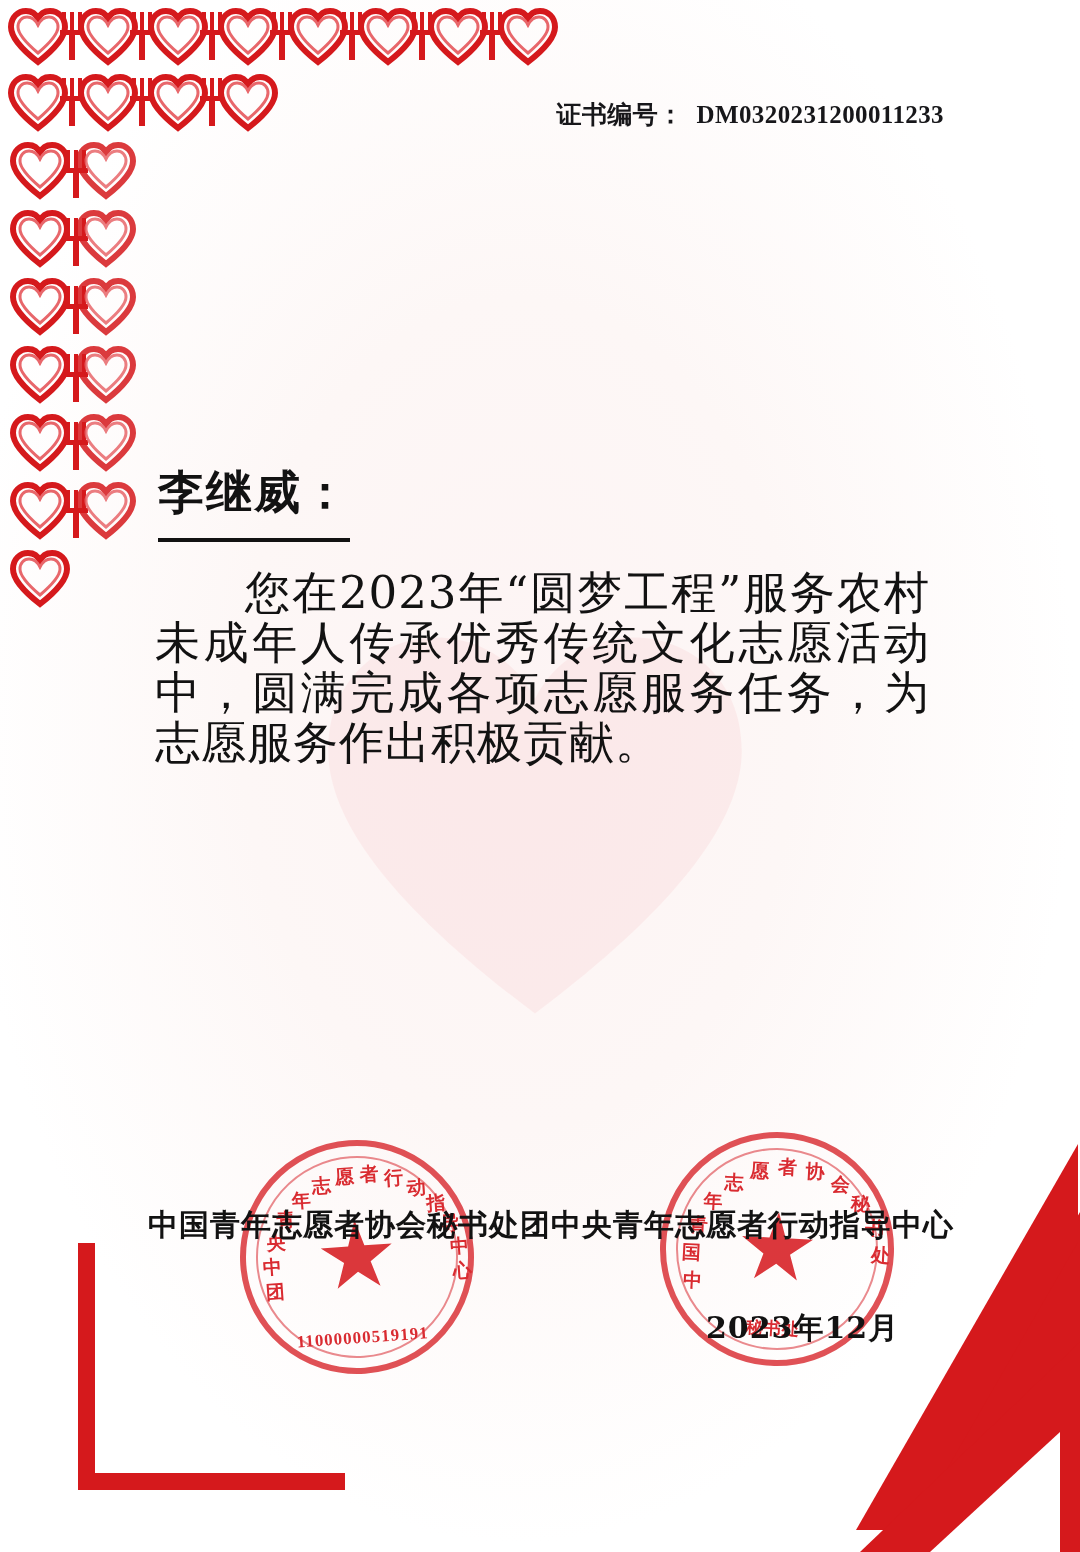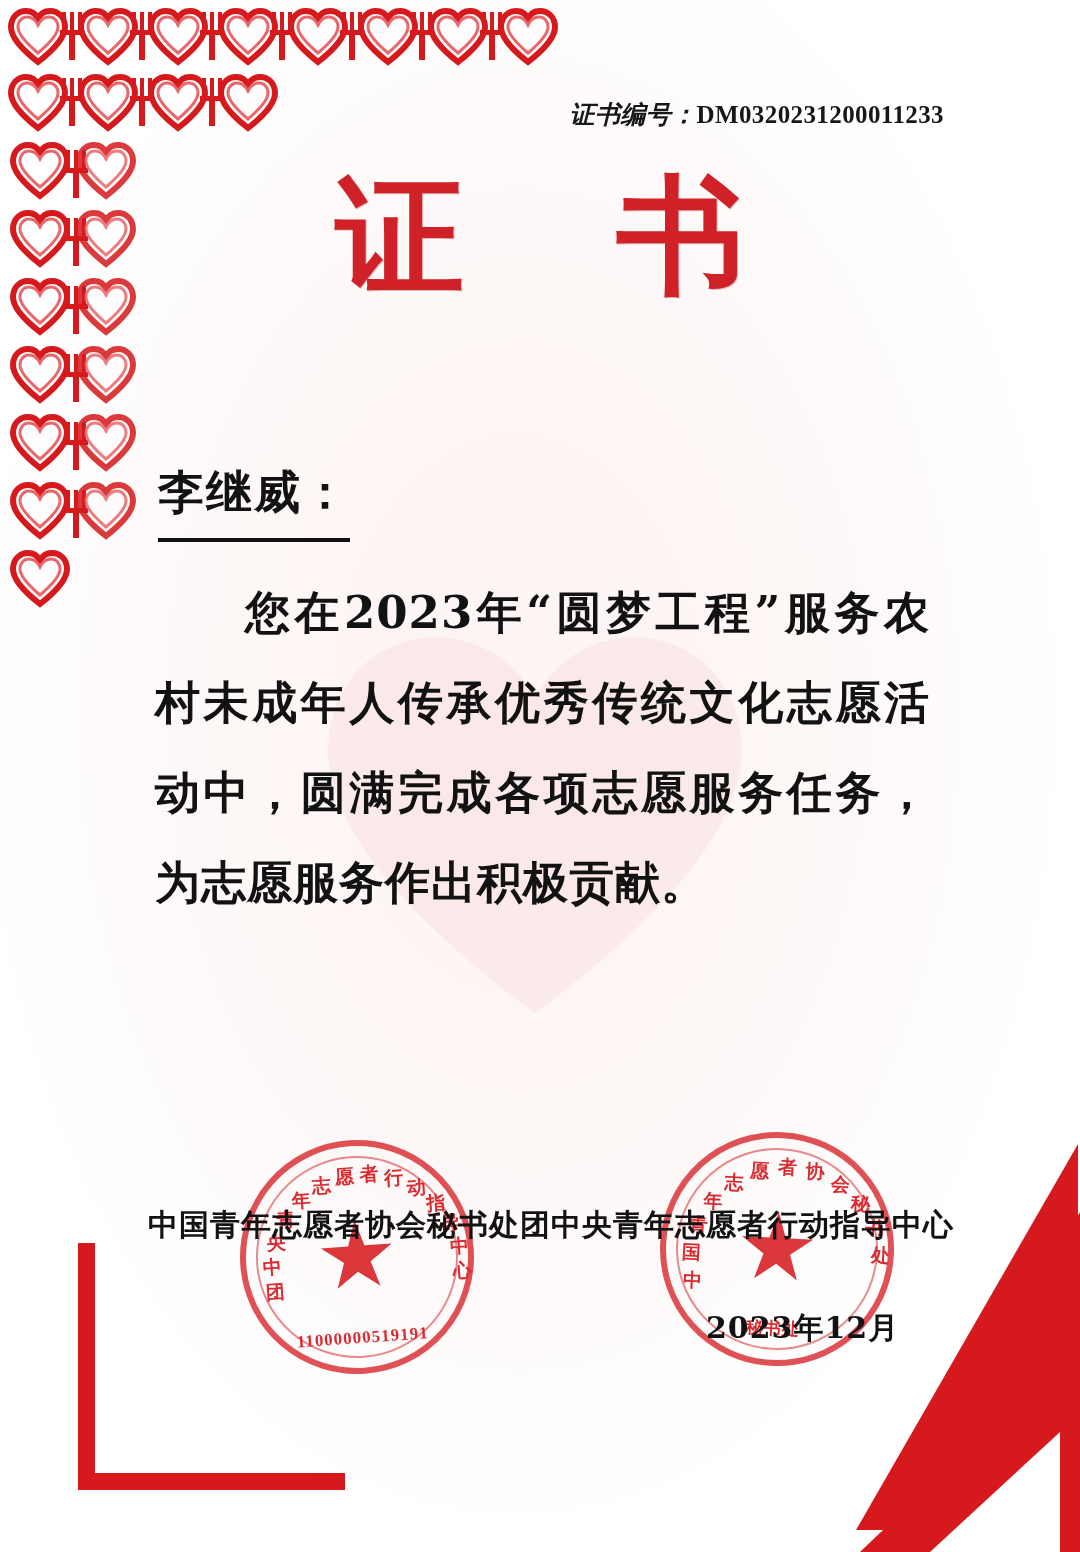--- a/index.html
+++ b/index.html
@@ -72,21 +72,21 @@
     position: absolute;
     right: 136px;
     top: 98px;
     font-size: 25px;
     letter-spacing: 0.4px;
     font-family: "Liberation Serif", "DejaVu Serif", serif;
     font-weight: 700;
     color: #17171a;
     white-space: nowrap;
   }
-  .cert-no .label { font-weight: 700; margin-right: 0; font-style: italic; }
+  .cert-no .label { font-weight: 700; margin-right: 13px; }
 
   
   .title {
     position: absolute;
     left: 0;
     right: 0;
     top: 168px;
     text-align: center;
     font-size: 128px;
     line-height: 1.05;
@@ -112,22 +112,22 @@
     font-family: "DejaVu Serif", "Liberation Serif", serif;
   }
 
   
   .body-text {
     position: absolute;
     left: 155px;
     top: 568px;
     width: 775px;
     font-size: 45px;
-    line-height: 90px;
-    font-weight: 700;
+    line-height: 50px;
+    font-weight: 400;
     letter-spacing: 1px;
     color: #121212;
     font-family: "DejaVu Serif", "Liberation Serif", serif;
     text-align: justify;
   }
   .body-text p {
     margin: 0;
     text-indent: 90px;
   }
   .body-text p + p { margin-top: 10px; }
@@ -291,21 +291,20 @@
       <use href="#hrt" x="76" y="344"></use>
       <use href="#hrt" x="76" y="412"></use>
       <use href="#hrt" x="76" y="480"></use>
     </g>
   </svg>
 
   <div class="cert-no">
     <span class="label">证书编号：</span><span class="value">DM0320231200011233</span>
   </div>
 
-  <div class="title">证 书</div>
 
   <div class="salutation">李继威：</div>
 
   <div class="body-text">
     <p>您在2023年“圆梦工程”服务农村未成年人传承优秀传统文化志愿活动中，圆满完成各项志愿服务任务，为志愿服务作出积极贡献。</p>
   </div>
 
   <div class="seal seal-left">
     <div class="ring-inner"></div>
     <div class="star"></div>

